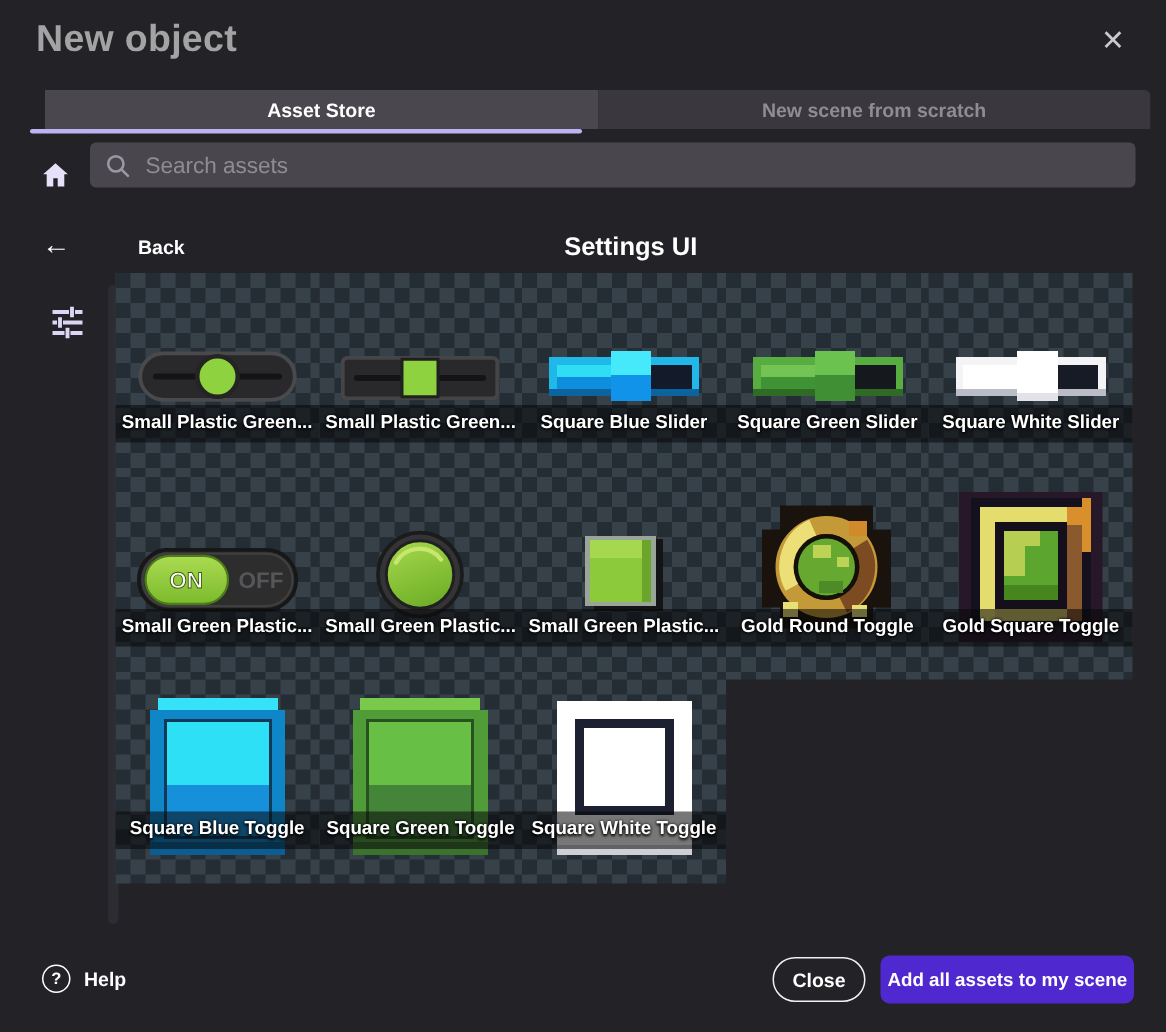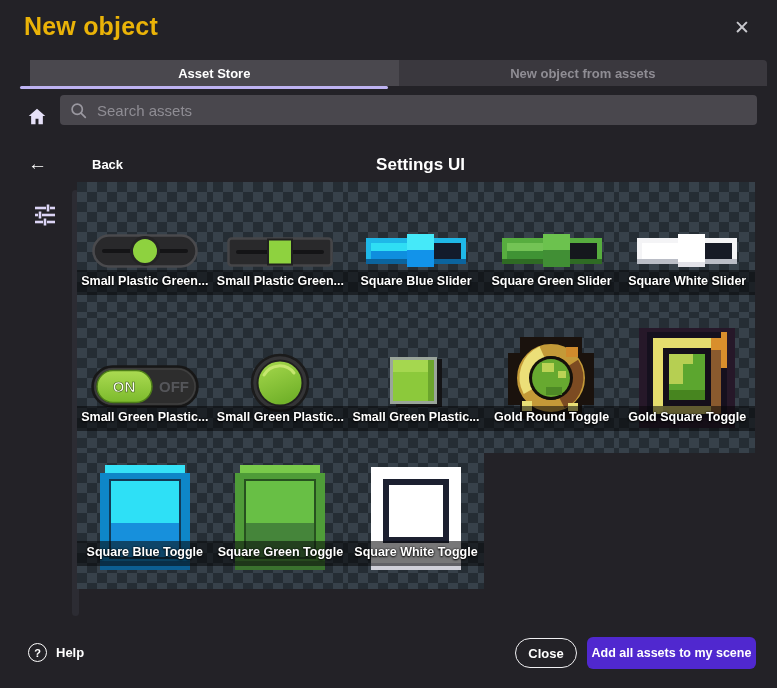--- a/index.html
+++ b/index.html
@@ -5,21 +5,21 @@
   html,body{margin:0;padding:0;}
   body{
     width:777px;height:688px;position:relative;overflow:hidden;
     background:#232227;
     font-family:"Liberation Sans", sans-serif;
     -webkit-font-smoothing:antialiased;
   }
   .abs{position:absolute;}
 
   
-  .dlg-title{left:24px;top:12px;font-size:25px;font-weight:800;color:#eab308;letter-spacing:.2px;}
+  .dlg-title{left:24px;top:12px;font-size:25px;font-weight:800;color:#a3a3a3;letter-spacing:.2px;}
   .close-x{left:730px;top:16px;width:24px;height:24px;color:#c9c9ce;font-size:19px;line-height:24px;text-align:center;cursor:pointer;font-weight:400;}
 
   
   .tabstrip{left:20px;top:60px;width:737px;height:26px;display:flex;border-radius:4px 4px 0 0;overflow:hidden;padding-left:10px;}
   .tab{flex:1;display:flex;align-items:center;justify-content:center;font-size:13px;font-weight:700;cursor:pointer;}
   .tab.active{background:#4a484e;color:#ffffff;}
   .tab.inactive{background:#3a383e;color:#8f8d94;}
   .tab-underline{left:20px;top:86px;width:368px;height:3px;background:#beb3f2;border-radius:2px;}
 
   
@@ -67,21 +67,21 @@
   .svgtxt{font-family:"Liberation Sans",sans-serif;font-weight:700;}
 </style>
 </head>
 <body>
 
 <div class="abs dlg-title">New object</div>
 <div class="abs close-x">✕</div>
 
 <div class="abs tabstrip">
   <div class="tab active">Asset Store</div>
-  <div class="tab inactive">New object from assets</div>
+  <div class="tab inactive">New scene from scratch</div>
 </div>
 <div class="abs tab-underline"></div>
 
 <div class="abs home-icon">
   <svg width="22" height="22" viewBox="0 0 24 24">
       <path d="M12 3l9 8h-2.6v9h-4.8v-6h-3.2v6H5.6v-9H3z" fill="#e6e1f8"></path>
     </svg>
 </div>
 <div class="abs search-box">
   <svg width="17" height="17" viewBox="0 0 20 20">

